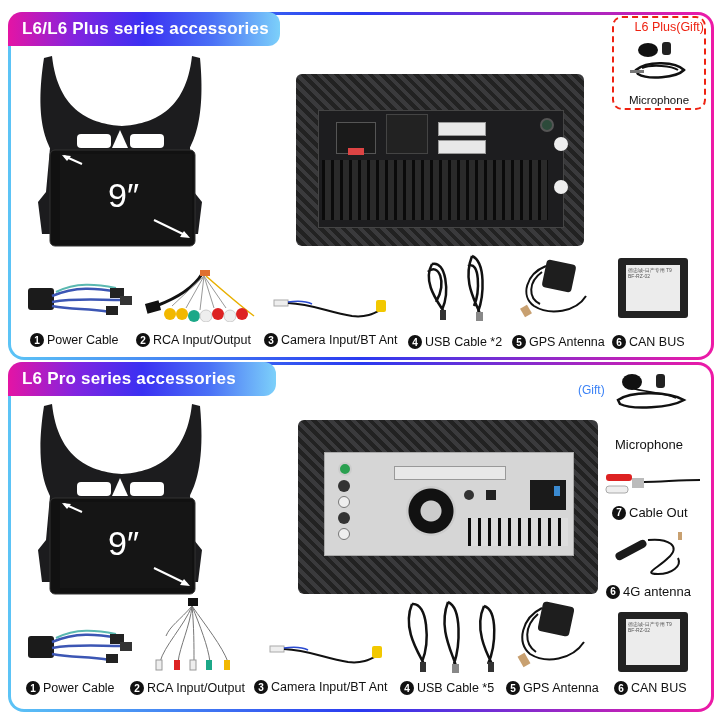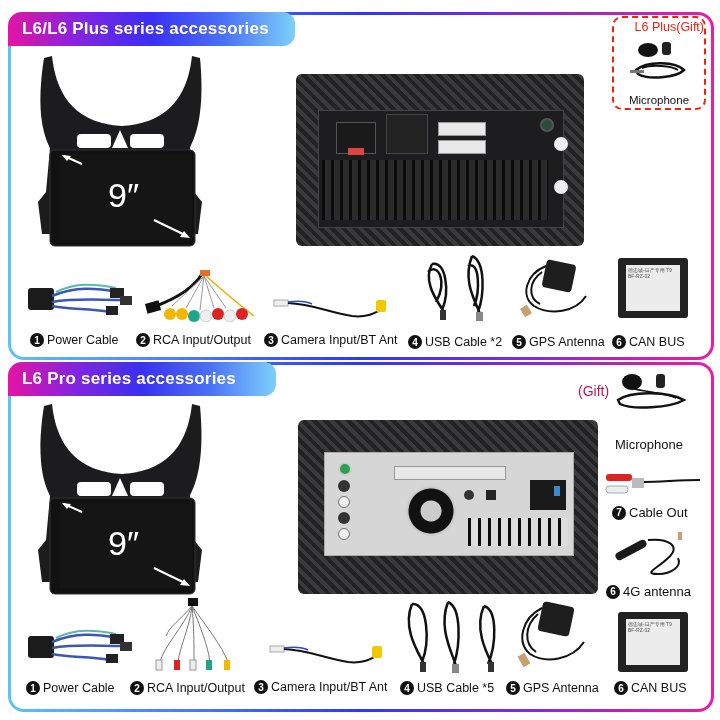--- a/index.html
+++ b/index.html
@@ -1,20 +1,20 @@
 <!DOCTYPE html>
 <html><head>
 <meta charset="utf-8">
 <style>
 *{box-sizing:border-box;margin:0;padding:0}
 body{width:720px;height:720px;background:#fff;position:relative;overflow:hidden;font-family:"Liberation Sans",sans-serif;color:#111}
 .panel{position:absolute;left:8px;width:706px;border-radius:16px;border:3px solid transparent;background:linear-gradient(#fff,#fff) padding-box,linear-gradient(90deg,#5cc4f6 0%,#2a3af0 50%,#ee1aa6 100%) border-box}
 #p1{top:12px;height:348px}
 #p2{top:362px;height:350px}
-.title{position:absolute;left:-3px;top:-3px;height:34px;padding:0 26px 0 14px;border-radius:14px 12px 12px 0;background:linear-gradient(90deg,#e414a4 0%,#8224e0 25%,#3a30f2 50%,#4a70f6 75%,#7cd0fa 100%);color:#fff;font-weight:bold;font-size:17px;line-height:34px;letter-spacing:.2px}
+.title{position:absolute;left:-3px;top:-3px;height:34px;padding:0 11px 0 14px;border-radius:14px 12px 12px 0;background:linear-gradient(90deg,#e414a4 0%,#8224e0 25%,#3a30f2 50%,#4a70f6 75%,#7cd0fa 100%);color:#fff;font-weight:bold;font-size:17px;line-height:34px;letter-spacing:.2px}
 
 .bezel{position:absolute;width:196px;height:196px}
 
 .back{position:absolute;background:#2a2a2c;border-radius:6px;overflow:hidden;background-image:repeating-linear-gradient(45deg,#3a3a3c 0 4px,#222 4px 8px),repeating-linear-gradient(-45deg,rgba(0,0,0,.25) 0 4px,transparent 4px 8px)}
 .back .inner{position:absolute;background:#1d1d1f;border:1px solid #444}
 .back .conn{position:absolute;background:#e8e8e8;border:1px solid #999}
 .back .plate{position:absolute;background:#d6d6d6;border:1px solid #aaa}
 .acc{position:absolute}
 .lbl{position:absolute;font-size:12.5px;white-space:nowrap;display:flex;align-items:center;gap:3px;color:#111}
 .num{display:inline-flex;width:14px;height:14px;border-radius:50%;background:#111;color:#fff;font-size:10px;font-weight:bold;align-items:center;justify-content:center}
@@ -175,21 +175,21 @@
   <div class="conn" style="left:96px;top:46px;width:112px;height:14px"></div>
   <div style="position:absolute;left:108px;top:66px;width:50px;height:50px;border-radius:50%;background:radial-gradient(circle,#ccc 0 10px,#111 11px 22px,#ccc 23px)"></div>
   <div style="position:absolute;left:166px;top:70px;width:10px;height:10px;border-radius:50%;background:#333"></div>
   <div style="position:absolute;left:188px;top:70px;width:10px;height:10px;background:#222"></div>
   <div style="position:absolute;left:232px;top:60px;width:36px;height:30px;background:#1a1a1a"></div>
   <div style="position:absolute;left:256px;top:66px;width:6px;height:10px;background:#3a8ad0"></div>
   <div style="position:absolute;left:170px;top:98px;width:100px;height:28px;background:repeating-linear-gradient(90deg,#0c0c0c 0 3px,#ddd 3px 10px)"></div>
   <path></path>
 </div>
 
-<div class="lbl" style="left:578px;top:383px;color:#be185d;font-size:14px">(Gift)</div>
+<div class="lbl" style="left:578px;top:383px;color:#3b82f6;font-size:12px">(Gift)</div>
 <svg class="acc" style="left:612px;top:372px" width="84" height="38" viewBox="0 0 84 38">
   <ellipse cx="20" cy="10" rx="10" ry="8" fill="#111"></ellipse>
   <rect x="44" y="2" width="9" height="14" rx="3" fill="#222"></rect>
   <path d="M6 28 C20 18 58 20 72 28 C58 36 20 38 8 32 Z" fill="none" stroke="#111" stroke-width="2.5"></path>
   <path d="M20 16 C30 20 50 20 64 26" fill="none" stroke="#111" stroke-width="1.5"></path>
 </svg>
 <div class="lbl" style="left:615px;top:437px;font-size:13px">Microphone</div>
 <svg class="acc" style="left:600px;top:468px" width="104" height="30" viewBox="0 0 104 30">
   <rect x="6" y="6" width="26" height="7" rx="3" fill="#d22"></rect>
   <rect x="6" y="18" width="22" height="7" rx="3" fill="#eee" stroke="#aaa"></rect>

